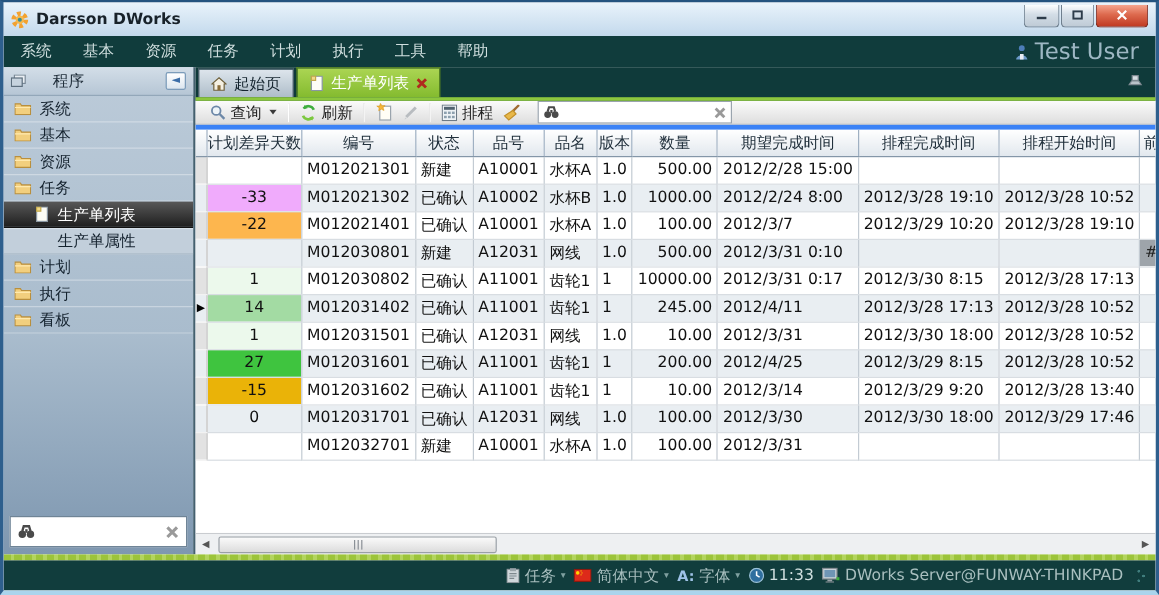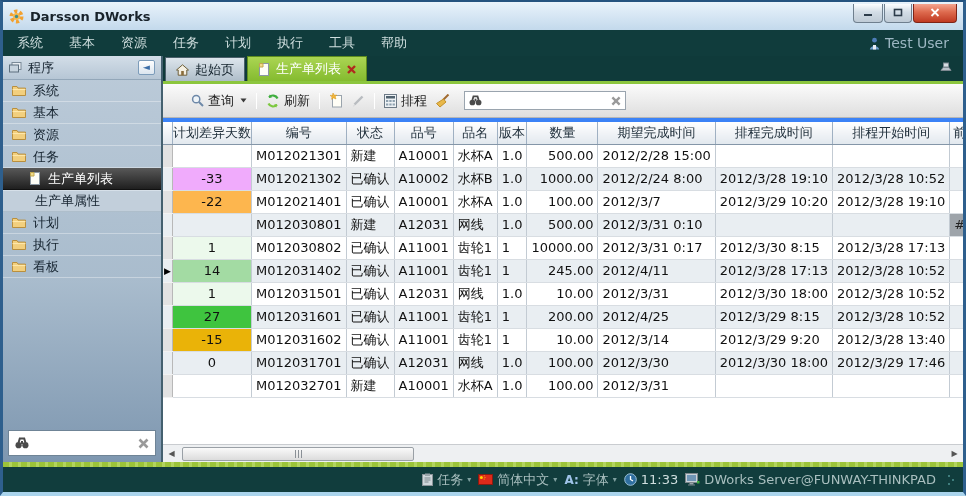--- a/index.html
+++ b/index.html
@@ -14,48 +14,48 @@
   .titlebar{height:28px;background:linear-gradient(#e9f3fb,#c3d9ec);display:flex;align-items:center;padding:0 6px;flex:none;font-weight:bold;}
   .titlebar .title{font-size:13px;color:#18222a;margin-left:6px;}
   .winbtns{margin-left:auto;display:flex;align-items:flex-start;gap:1px;margin-top:-6px;}
   .wbtn{height:19px;border:1px solid #6f7f8e;border-top:none;border-radius:0 0 4px 4px;
     background:linear-gradient(#fdfeff,#d3dde6 45%,#bfcbd6);display:flex;align-items:center;justify-content:center;}
   .wbtn.min{width:30px}.wbtn.max{width:28px}
   .wbtn.close{width:44px;background:linear-gradient(#f5a58f,#dd6a4e 45%,#c03a23);border-color:#7e2417;}
   
   .menubar{height:26px;background:#103c3c;display:flex;align-items:center;padding:0 14px;flex:none;}
   .mitem{color:#cfdede;font-size:13px;margin-right:26px;cursor:default;}
-  .menu-user{margin-left:auto;display:flex;align-items:center;gap:5px;color:#9db7c3;font-size:14px;}
+  .menu-user{margin-left:auto;display:flex;align-items:center;gap:5px;color:#9db7c3;font-size:19px;}
   
   .content{flex:1;display:flex;min-height:0;}
   
   .sidebar{width:160px;flex:none;background:linear-gradient(#bccbd9,#a9bccd 55%,#7e97b0);display:flex;flex-direction:column;border-right:2px solid #44606f;}
   .side-header{height:24px;display:flex;align-items:center;padding:0 6px;background:linear-gradient(#d3dee8,#b6c6d5);border-bottom:1px solid #93a7b9;font-size:13px;color:#1c2a36;}
-  .side-header .lbl{margin-left:6px;}
+  .side-header .lbl{margin-left:22px;}
   .collapse-btn{margin-left:auto;width:17px;height:15px;background:linear-gradient(#fff,#dce6ef);border:1px solid #7c9cba;border-radius:2px;
     color:#3c6ea8;font-size:9px;line-height:13px;text-align:center;font-weight:bold;}
   .side-items{flex:1;overflow:hidden;}
   .sitem{height:22px;display:flex;align-items:center;padding-left:9px;font-size:13px;color:#14222e;border-bottom:1px solid rgba(255,255,255,.35);}
   .sitem .lbl{margin-left:7px;}
   .sitem.selected{background:linear-gradient(#585858,#1f1f1f);color:#fff;padding-left:26px;border-bottom:1px solid #111;}
-  .sitem.child{background:#c2cfdb;padding-left:25px;border-top:1px solid #d6e0e9;border-bottom:1px solid #aebecb;}
+  .sitem.child{background:#c2cfdb;padding-left:38px;border-top:1px solid #d6e0e9;border-bottom:1px solid #aebecb;}
   .side-search{flex:none;margin:4px 5px 6px 5px;height:26px;background:#fff;border:1px solid #6f8496;display:flex;align-items:center;padding:0 6px;}
   .side-search input{flex:1;border:none;outline:none;font-size:12px;min-width:0;background:transparent;}
   
   .main{flex:1;display:flex;flex-direction:column;min-width:0;}
   
   .tabstrip{height:28px;background:#0f3a3a;flex:none;position:relative;}
   .tabs{display:flex;height:25px;align-items:flex-end;padding-left:2px;}
   .tab{height:24px;display:flex;align-items:center;gap:6px;padding:0 10px;font-size:13px;margin-right:2px;border:1px solid #4a5f6a;border-bottom:none;
     background:linear-gradient(#dde5ec,#aebdc9);color:#15242e;}
   .tab.active{height:25px;background:linear-gradient(#abd553,#84bb2f);border-color:#5e8c1e;color:#fff;}
   .tab-underline{position:absolute;left:0;right:0;bottom:0;height:3px;background:#8cc63e;}
   .pin-icon{position:absolute;right:10px;top:5px;}
   
-  .toolbar{height:34px;flex:none;background:linear-gradient(#fbfbfb,#dedede);border-bottom:1px solid #b6b6b6;display:flex;align-items:center;padding:0 24px;font-size:13px;color:#222;}
+  .toolbar{height:20px;flex:none;background:linear-gradient(#fbfbfb,#dedede);border-bottom:1px solid #b6b6b6;display:flex;align-items:center;padding:0 8px;font-size:13px;color:#222;}
   .tbtn{display:flex;align-items:center;gap:4px;padding:0 4px;height:20px;}
   .tsep{width:1px;height:16px;background:#bcbcbc;border-right:1px solid #fff;margin:0 5px;}
   .caret{margin-left:2px;}
   .tb-search{margin-left:10px;width:162px;height:19px;background:#fff;border:1px solid #9aa4ae;display:flex;align-items:center;padding:0 4px;gap:4px;}
   .tb-search input{flex:1;border:none;outline:none;font-size:12px;min-width:0;background:transparent;}
   
   .gridarea{flex:1;background:#fff;overflow:hidden;border-top:4px solid #3b82f6;position:relative;}
   table.grid{border-collapse:collapse;table-layout:fixed;}
   .grid th{height:22px;font-size:13px;font-weight:normal;color:#21303c;background:linear-gradient(#ffffff,#e2e8ee);
     border-right:1px solid #9fb0c2;border-bottom:1px solid #8496a8;overflow:hidden;white-space:nowrap;}

